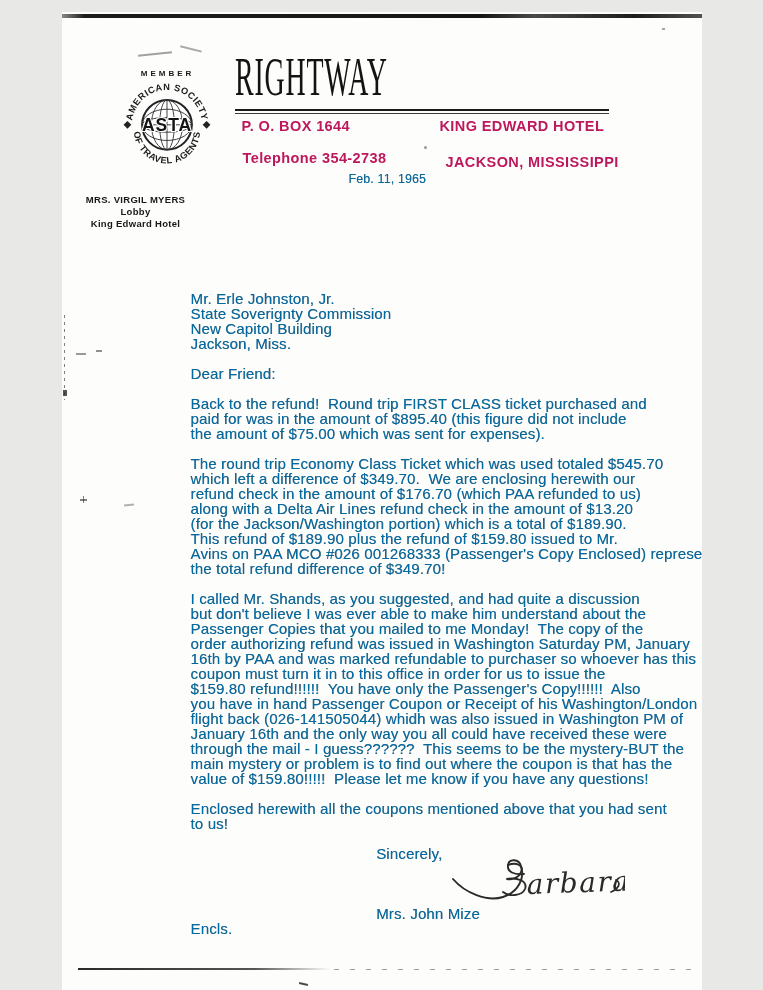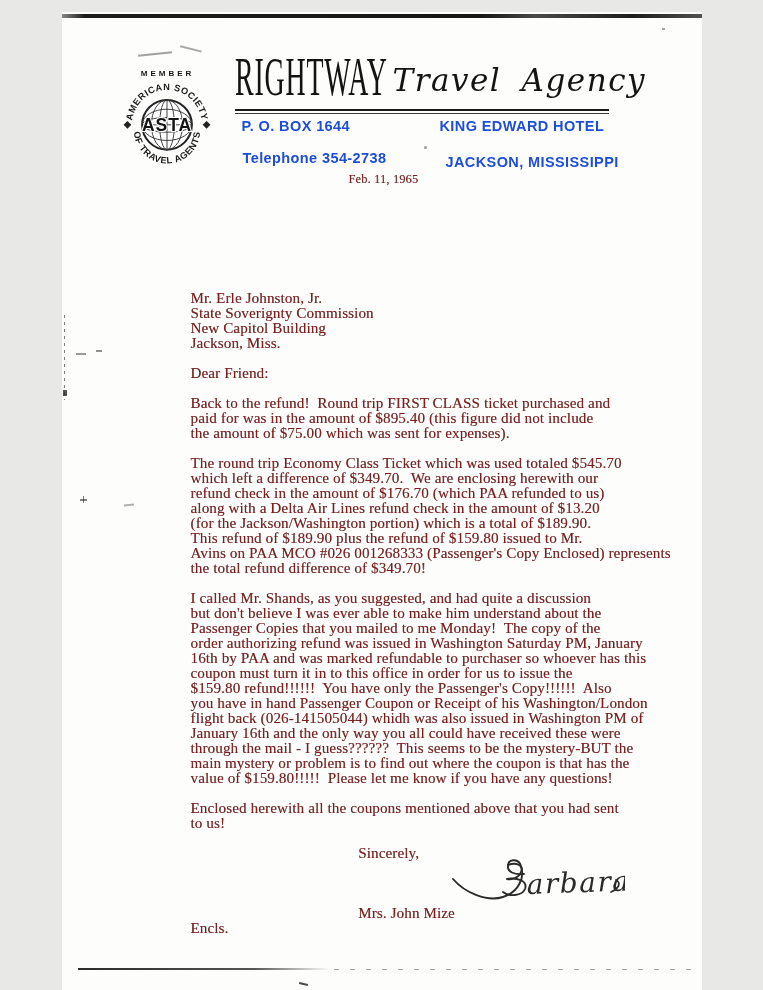--- a/index.html
+++ b/index.html
@@ -23,27 +23,27 @@
   }
   .brand-suffix{
     position:absolute;left:331px;top:50px;
     font:italic 31px "DejaVu Serif",serif;color:#141414;
     letter-spacing:1.5px;word-spacing:9px;white-space:nowrap;
   }
   .rule-a{position:absolute;left:173px;top:97px;width:374px;height:2.4px;background:#1a1a1a;}
   .rule-b{position:absolute;left:173px;top:101px;width:374px;height:1.2px;background:#3c3c3c;}
   .hd{
     position:absolute;font:bold 14.5px "Liberation Sans",sans-serif;
-    letter-spacing:.4px;color:#1d4ed8;white-space:nowrap;
+    letter-spacing:.4px;color:#be185d;white-space:nowrap;
   }
   .hd-pobox{left:180px;top:106px;}
   .hd-hotel{left:378px;top:106px;}
   .hd-tel{left:181px;top:138px;}
   .hd-city{left:384px;top:142px;}
-  .mono{font-family:Liberation Serif, serif;color:#7f1d1d;
+  .mono{font-family:Liberation Sans, sans-serif;color:#0369a1;
         text-shadow:.3px .3px .4px rgba(25,25,25,.45);}
   .date{position:absolute;left:287px;top:160px;font-size:12.3px;letter-spacing:.2px;white-space:nowrap;}
   .myers{
     position:absolute;left:18px;top:182px;width:112px;text-align:center;
     font:bold 9.5px "Liberation Sans",sans-serif;line-height:12px;
     letter-spacing:.3px;color:#181818;white-space:pre-line;
   }
   
   .body-pre{
     position:absolute;left:129px;top:279px;margin:0;
@@ -121,31 +121,33 @@
       <textPath href="#arcBot" startOffset="50%" text-anchor="middle" data-interactable="false">OF TRAVEL AGENTS</textPath>
     </text>
 
     <rect x="4" y="49" width="6" height="6" fill="#222" transform="rotate(45 7 52)"></rect>
     <rect x="90" y="49" width="6" height="6" fill="#222" transform="rotate(45 93 52)"></rect>
 
     <text x="50" y="59" text-anchor="middle" font-family="Liberation Sans,sans-serif" font-size="19" font-weight="bold" fill="#141414" stroke="#ffffff" stroke-width="2.4" paint-order="stroke" letter-spacing="1" data-interactable="false">ASTA</text>
   </svg>
 
   <div class="brand" data-interactable="false">RIGHTWAY</div>
-  <div class="brand-suffix" data-interactable="false">Travel Agency</div>
   <div class="rule-a" data-interactable="false"></div>
   <div class="rule-b" data-interactable="false"></div>
 
   <div class="hd hd-pobox" data-interactable="false">P. O. BOX 1644</div>
   <div class="hd hd-hotel" data-interactable="false">KING EDWARD HOTEL</div>
   <div class="hd hd-tel" data-interactable="false">Telephone 354-2738</div>
   <div class="hd hd-city" data-interactable="false">JACKSON, MISSISSIPPI</div>
 
   <div class="mono date" data-interactable="false">Feb. 11, 1965</div>
 
+  <div class="myers" data-interactable="false">MRS. VIRGIL MYERS
+Lobby
+King Edward Hotel</div>
 
   <pre class="mono body-pre" data-interactable="false">Mr. Erle Johnston, Jr.
 State Soverignty Commission
 New Capitol Building
 Jackson, Miss.
 
 Dear Friend:
 
 Back to the refund!  Round trip FIRST CLASS ticket purchased and
 paid for was in the amount of $895.40 (this figure did not include

